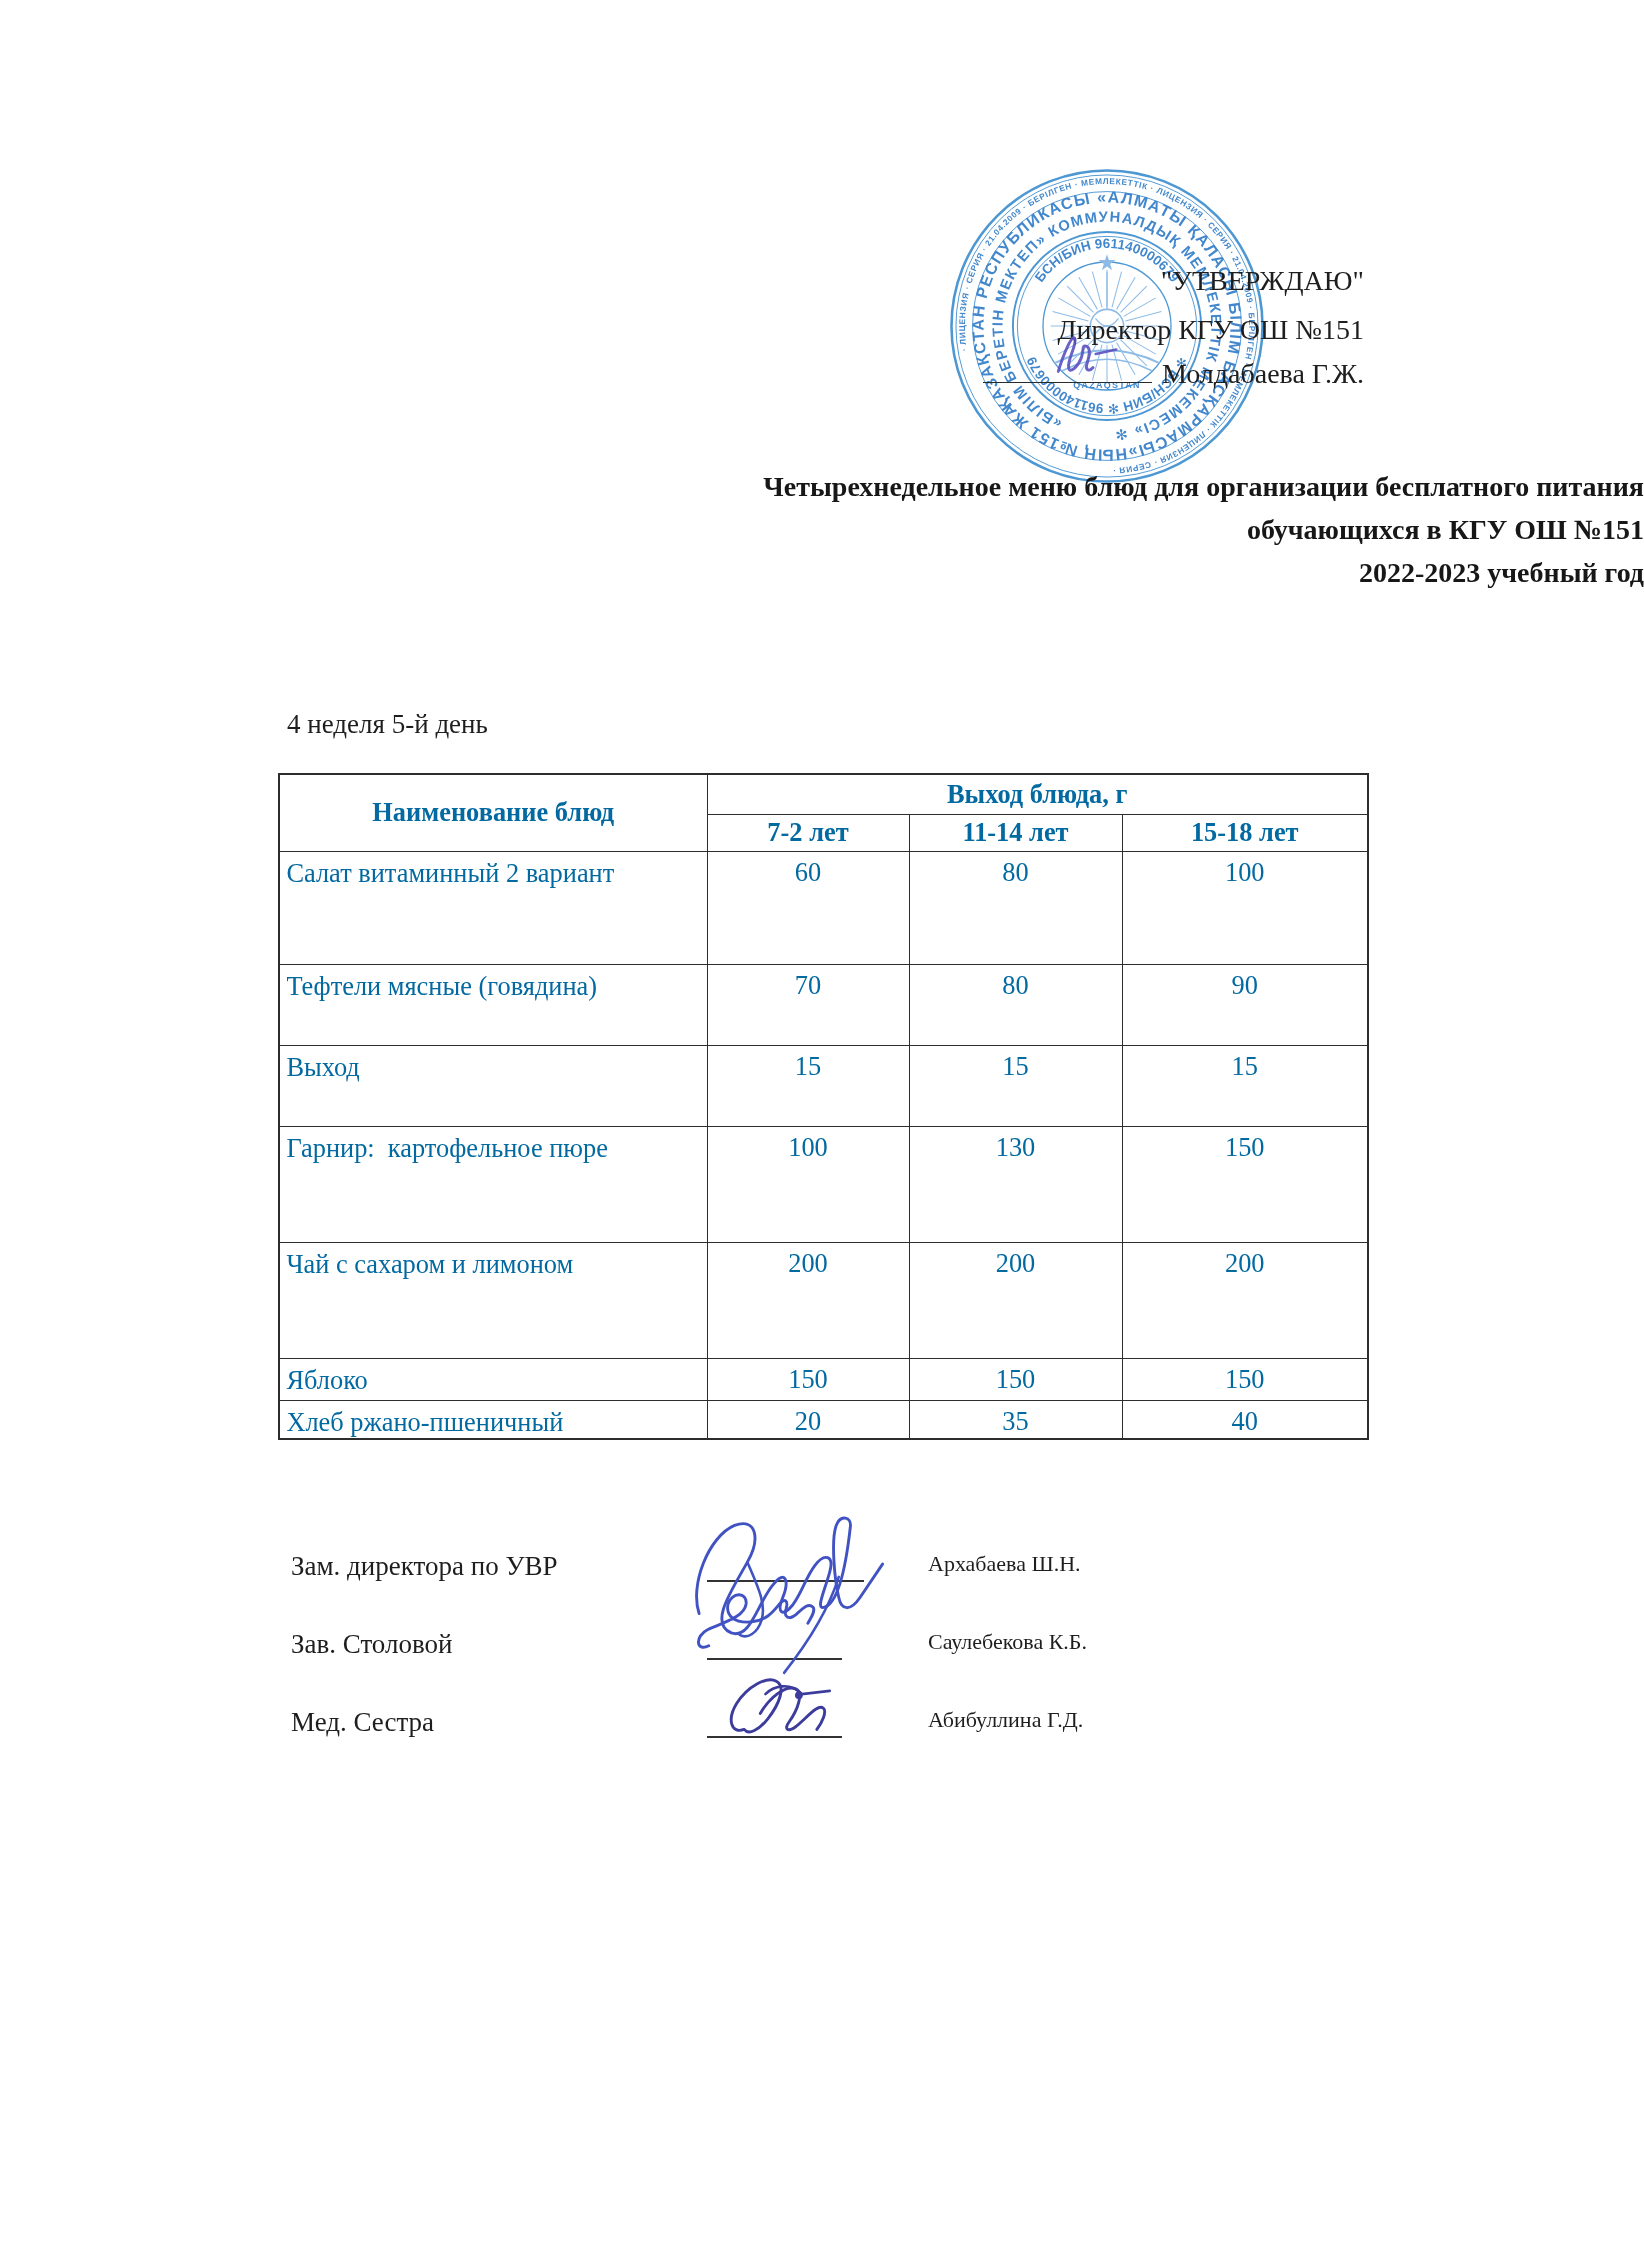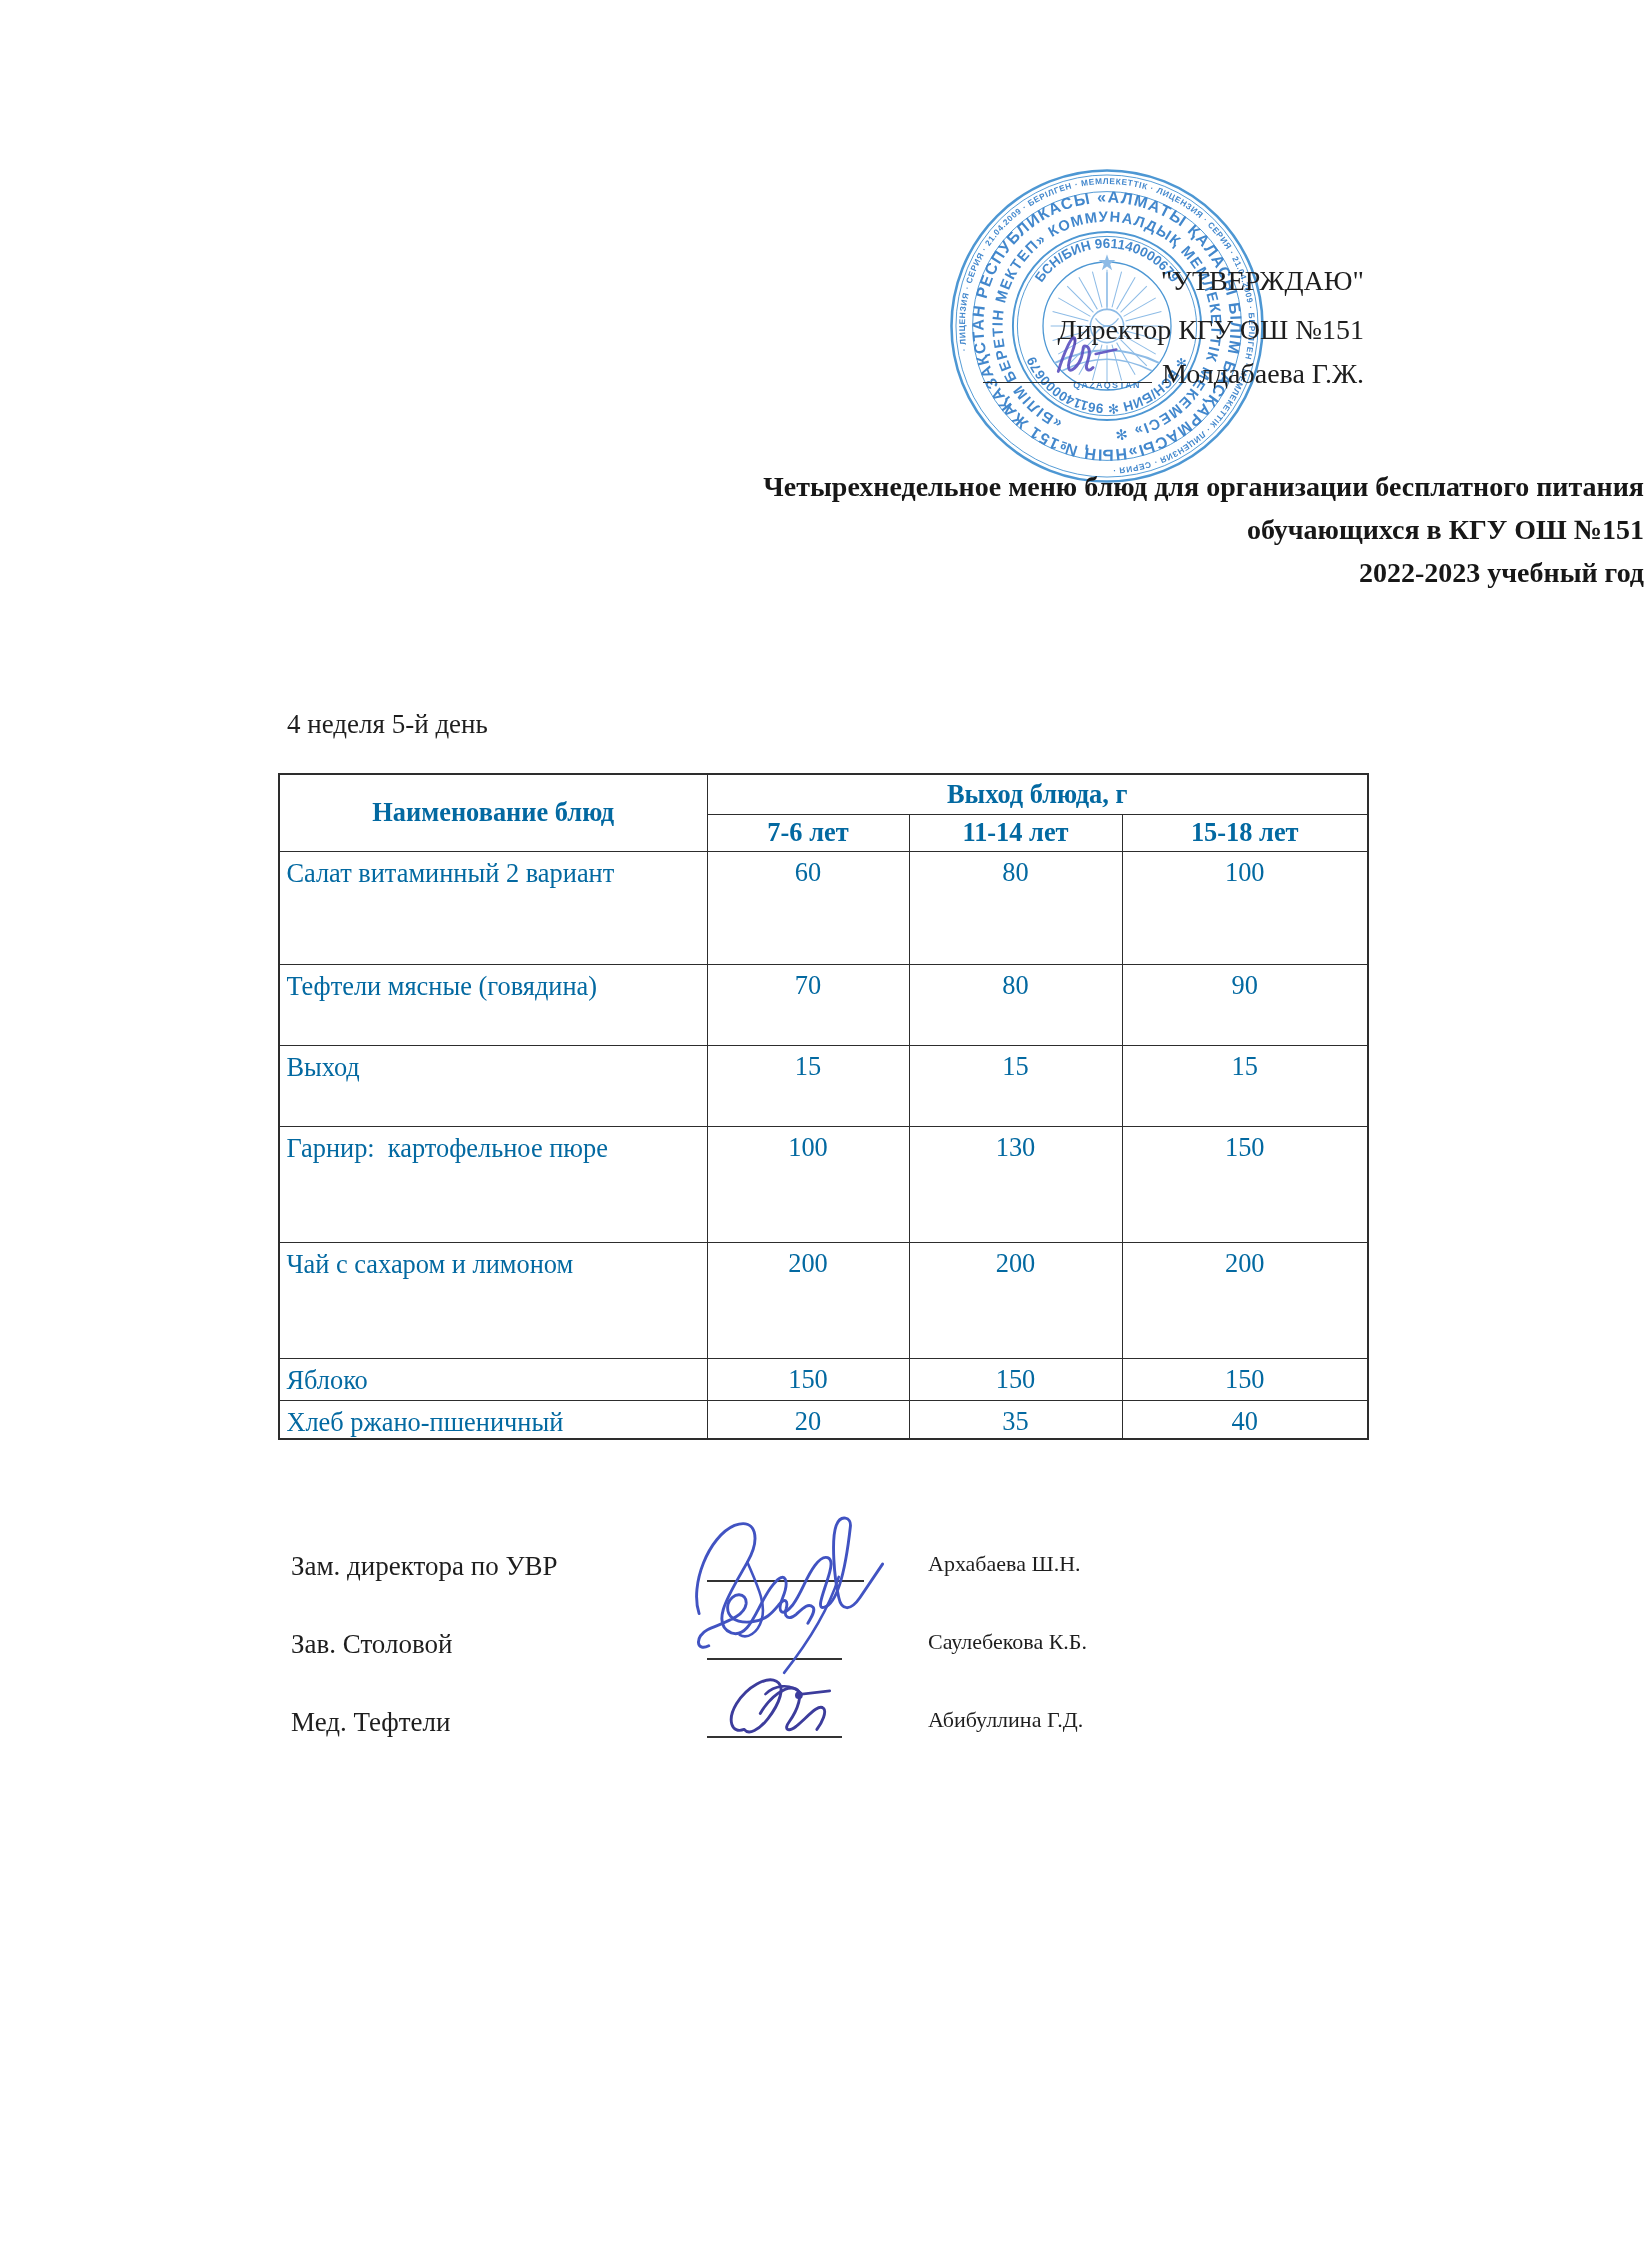--- a/index.html
+++ b/index.html
@@ -217,21 +217,21 @@
         <col style="width:202px">
         <col style="width:213px">
         <col style="width:246px">
     </colgroup>
     <thead>
       <tr style="height:40px">
         <th rowspan="2">Наименование блюд</th>
         <th colspan="3">Выход блюда, г</th>
       </tr>
       <tr style="height:37px">
-        <th>7-6 лет</th>
+        <th>7-2 лет</th>
         <th>11-14 лет</th>
         <th>15-18 лет</th>
       </tr>
     </thead>
     <tbody>
       <tr style="height:113px">
         <td class="dish">Салат витаминный 2 вариант</td>
         <td class="val">60</td>
         <td class="val">80</td>
         <td class="val">100</td>
@@ -276,21 +276,21 @@
   </table>
 
   <div class="sig-role role-1">Зам. директора по УВР</div>
   <div class="sig-line sig-line-1"></div>
   <div class="sig-name name-1">Архабаева Ш.Н.</div>
 
   <div class="sig-role role-2">Зав. Столовой</div>
   <div class="sig-line sig-line-2"></div>
   <div class="sig-name name-2">Саулебекова К.Б.</div>
 
-  <div class="sig-role role-3">Мед. Тефтели</div>
+  <div class="sig-role role-3">Мед. Сестра</div>
   <div class="sig-line sig-line-3"></div>
   <div class="sig-name name-3">Абибуллина Г.Д.</div>
 
   <svg class="signatures-ink" viewBox="0 0 360 390" xmlns="http://www.w3.org/2000/svg">
 
     <path d="M45,175 C30,130 60,55 100,38 C135,25 140,60 120,95 C95,140 60,190 95,205 C125,215 135,160 160,130 C180,105 185,125 175,150 C165,175 175,180 190,162 C205,142 210,120 225,100 C240,80 255,85 248,110 C240,140 225,170 240,165 C255,160 270,130 280,40 C282,25 265,20 258,38 C250,60 255,120 262,150 C266,170 280,172 295,150 L330,98" fill="none" stroke="#4153c2" stroke-width="4.5" stroke-linecap="round"></path>
     <path d="M120,95 C135,130 150,160 142,185 C136,205 120,215 108,208" fill="none" stroke="#4153c2" stroke-width="4" stroke-linecap="round"></path>
 
     <path d="M60,225 C40,235 38,210 58,200 C85,188 115,180 118,160 C120,140 95,142 90,160 C86,178 100,190 125,188 C150,186 160,172 170,160 C178,150 184,155 180,168 C176,180 184,186 196,176 C208,165 215,158 222,165 C226,170 220,180 214,190" fill="none" stroke="#4153c2" stroke-width="4.5" stroke-linecap="round"></path>
     <path d="M262,118 C252,150 230,200 177,267" fill="none" stroke="#4153c2" stroke-width="4" stroke-linecap="round"></path>

